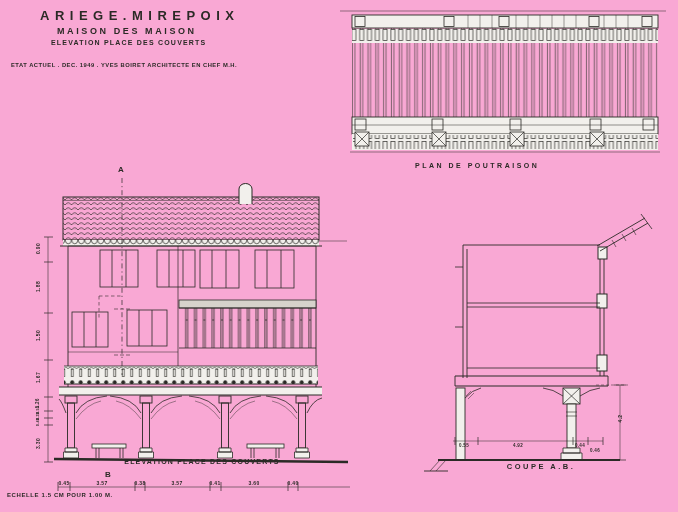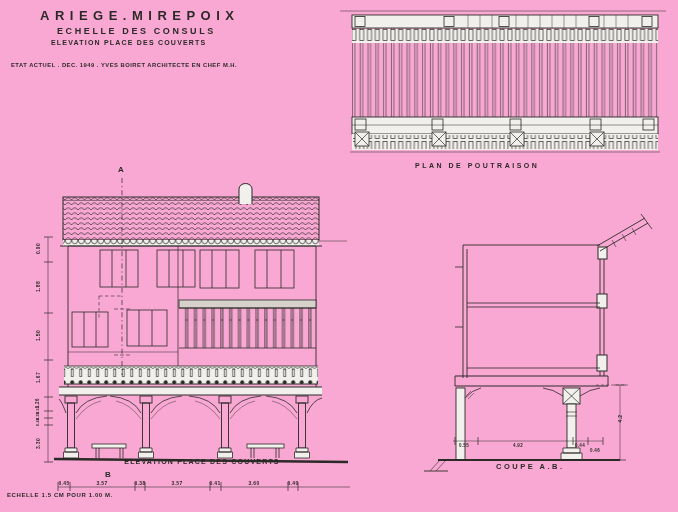--- a/index.html
+++ b/index.html
@@ -226,21 +226,21 @@
       <path d="M453,441 H603" stroke-width="0.5"></path>
       <path d="M455,437 V445 M478,437 V445 M573,437 V445 M588,437 V445 M603,437 V445" stroke-width="0.7"></path>
       <path d="M620,385 V460" stroke-width="0.5"></path>
       <path d="M614,385 H626 M614,460 H626" stroke-width="0.7"></path>
       <path d="M596,385 H628" stroke-width="0.5" stroke-dasharray="3,2"></path>
     </g>
   </g>
 </svg>
 
   <div class="t" style="left:40px;top:9px;font-size:13px;letter-spacing:5.5px;">ARIEGE.MIREPOIX</div>
-  <div class="t" style="left:57px;top:27px;font-size:9px;letter-spacing:2.6px;">ECHELLE DES CONSULS</div>
+  <div class="t" style="left:57px;top:27px;font-size:9px;letter-spacing:2.6px;">MAISON DES MAISON</div>
   <div class="t" style="left:51px;top:39px;font-size:7px;letter-spacing:1.2px;">ELEVATION PLACE DES COUVERTS</div>
   <div class="t" style="left:11px;top:63px;font-size:5.8px;letter-spacing:0.5px;">ETAT ACTUEL . DEC. 1949 . YVES BOIRET ARCHITECTE EN CHEF M.H.</div>
 
   <div class="t" style="left:415px;top:162px;width:120px;text-align:center;font-size:7px;letter-spacing:2.5px;">PLAN DE POUTRAISON</div>
 
   <div class="t" style="left:122px;top:458px;width:160px;text-align:center;font-size:7px;letter-spacing:1.2px;">ELEVATION PLACE DES COUVERTS</div>
   <div class="t" style="left:118px;top:166px;font-size:8px;">A</div>
   <div class="t" style="left:105px;top:471px;font-size:8px;">B</div>
 
   <div class="t dim" style="left:54px;top:481px;width:20px;">0.45</div>
@@ -254,21 +254,21 @@
   <div class="t dim rot" style="left:28px;top:246px;width:20px;">0.90</div>
   <div class="t dim rot" style="left:28px;top:284px;width:20px;">1.88</div>
   <div class="t dim rot" style="left:28px;top:333px;width:20px;">1.50</div>
   <div class="t dim rot" style="left:28px;top:375px;width:20px;">1.67</div>
   <div class="t dim rot" style="left:28px;top:401px;width:20px;font-size:4.5px;">1.26</div>
   <div class="t dim rot" style="left:31px;top:408px;width:16px;font-size:3.8px;">0.55</div>
   <div class="t dim rot" style="left:31px;top:414px;width:16px;font-size:3.8px;">0.38</div>
   <div class="t dim rot" style="left:31px;top:420px;width:16px;font-size:3.8px;">0.48</div>
   <div class="t dim rot" style="left:28px;top:441px;width:20px;">3.30</div>
 
-  <div class="t" style="left:496px;top:463px;width:90px;text-align:left;font-size:7.5px;letter-spacing:2.5px;">COUPE A.B.</div>
+  <div class="t" style="left:496px;top:463px;width:90px;text-align:center;font-size:7.5px;letter-spacing:2.5px;">COUPE A.B.</div>
   <div class="t dim" style="left:454px;top:444px;width:20px;font-size:4.5px;">0.55</div>
   <div class="t dim" style="left:508px;top:444px;width:20px;font-size:4.5px;">4.92</div>
   <div class="t dim" style="left:570px;top:444px;width:20px;font-size:4.5px;">0.44</div>
   <div class="t dim" style="left:585px;top:449px;width:20px;font-size:4.5px;">0.46</div>
   <div class="t dim rot" style="left:612px;top:416px;width:16px;">4.2</div>
 
   <div class="t" style="left:7px;top:492px;font-size:6px;letter-spacing:0.6px;">ECHELLE 1.5 CM POUR 1.00 M.</div>
 </div>
 
 </body></html>

